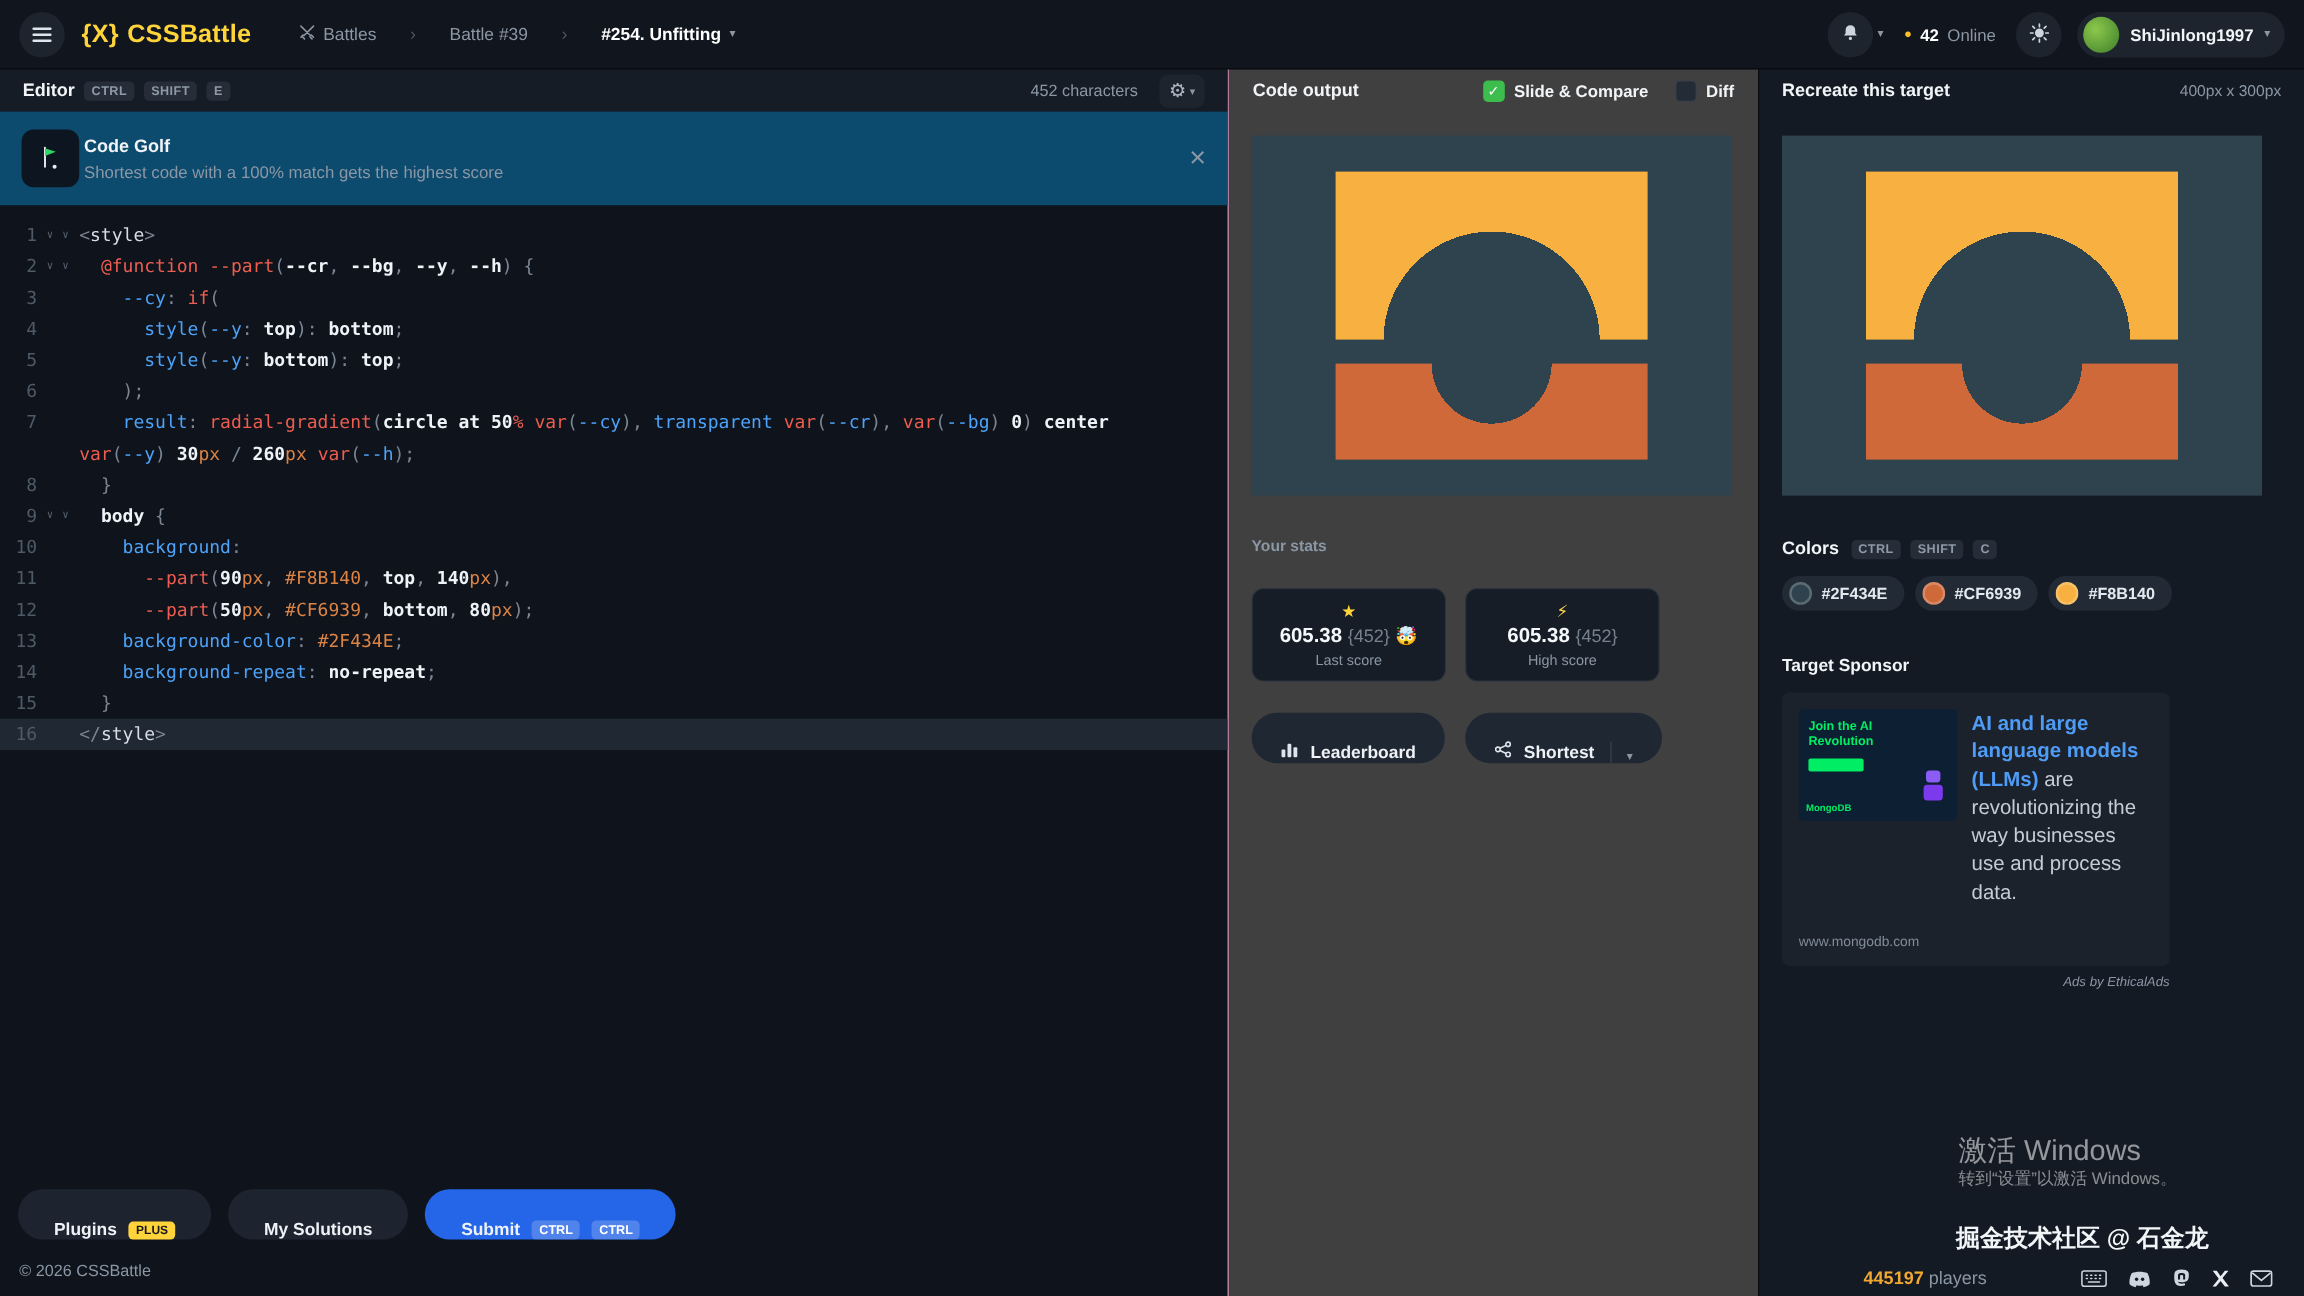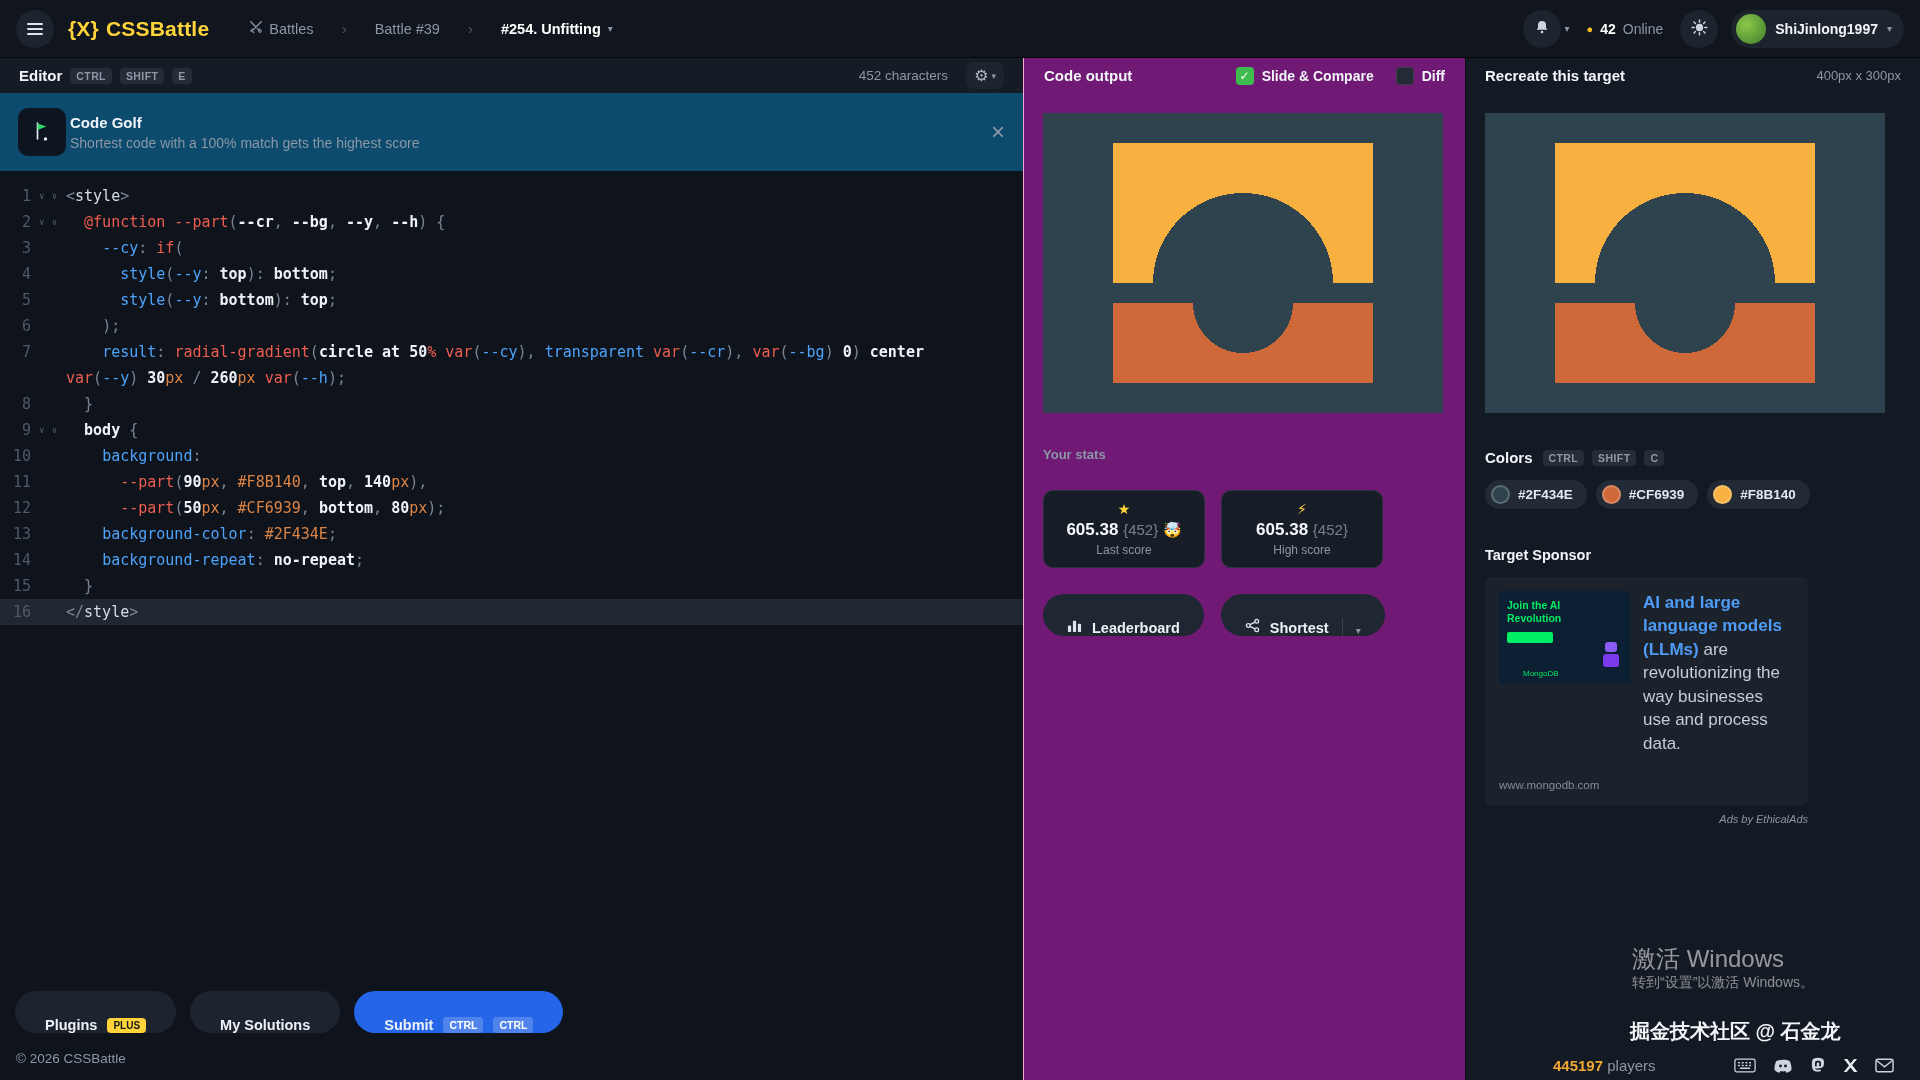--- a/index.html
+++ b/index.html
@@ -23,21 +23,21 @@
   .online .dot{color:#fbbf24;font-size:11px}
   .online b{color:#fff}
   .online span.lbl{color:#8b97a5}
   .user-pill{display:flex;align-items:center;gap:9px;background:#1d242e;border-radius:20px;padding:4px 12px 4px 5px;cursor:pointer}
   .avatar{width:30px;height:30px;border-radius:50%;background:radial-gradient(circle at 35% 35%,#8cc84b,#3e7d2c)}
   .user-pill b{font-size:14px;color:#f2f5f8}
 
   
   .main{display:flex;height:1022px}
   .col-editor{width:1024px;flex:none;background:#0f141c;display:flex;flex-direction:column;border-right:1px solid #f9a8d4}
-  .col-output{width:441px;flex:none;background:#701a75;display:flex;flex-direction:column;position:relative}
+  .col-output{width:441px;flex:none;background:#404040;display:flex;flex-direction:column;position:relative}
   .col-target{width:455px;flex:none;background:#141a24;border-left:1px solid #090c11;display:flex;flex-direction:column;position:relative}
 
   .panel-header{height:35px;flex:none;display:flex;align-items:center;padding:0 19px;gap:8px}
   .panel-header .ttl{font-weight:700;font-size:15px;color:#f2f5f8}
   .key{background:#262d38;color:#8e99a7;font-size:10.5px;font-weight:700;padding:2px 6px;border-radius:4px;letter-spacing:.4px}
   .spacer{flex:1}
 
   
   .col-editor .panel-header{background:#161c26}
   .char-count{color:#8b97a5;font-size:13.5px;margin-right:10px}
@@ -99,21 +99,21 @@
   .colors-row .ttl{font-weight:700;font-size:15px;color:#f2f5f8;margin-right:2px}
   .chips{display:flex;gap:9px;margin-top:14px}
   .chip{display:flex;align-items:center;gap:8px;background:#222a35;border-radius:16px;padding:5px 14px 5px 6px;font-weight:700;font-size:13.5px;color:#e3e9ef;cursor:pointer}
   .swatch{width:19px;height:19px;border-radius:50%;border:2px solid rgba(255,255,255,.22);flex:none}
   .sponsor-label{margin-top:38px;font-weight:700;font-size:14.5px;color:#f2f5f8}
   .ad-card{margin-top:14px;width:323px;background:#1b222c;border-radius:6px;padding:14px}
   .ad-row{display:flex;gap:12px}
   .ad-img{width:132px;height:93px;background:#0d1f33;border-radius:4px;position:relative;padding:8px;flex:none;overflow:hidden}
   .ad-img .ai-title{color:#00ed64;font-size:10.5px;font-weight:700;width:72%;line-height:1.25}
   .ad-img .ai-pill{margin-top:7px;width:46px;height:11px;background:#00ed64;border-radius:2px}
-  .ad-img .ai-brand{position:absolute;left:24px;bottom:6px;color:#00ed64;font-size:8px;font-weight:400}
+  .ad-img .ai-brand{position:absolute;left:6px;bottom:6px;color:#00ed64;font-size:8px;font-weight:700}
   .ad-robot{position:absolute;right:12px;bottom:16px;width:16px;height:26px}
   .ad-robot .head{width:12px;height:10px;background:#8b5cf6;border-radius:3px;margin:0 auto}
   .ad-robot .body{width:16px;height:13px;background:#7c3aed;border-radius:3px;margin-top:2px}
   .ad-text{flex:1;font-size:17px;line-height:1.38;color:#c4ccd6}
   .ad-text .hl{color:#4f9cf7;font-weight:700}
   .ad-url{margin-top:24px;text-align:left;color:#818c99;font-size:11.5px}
   .ads-by{width:323px;text-align:right;color:#8b97a5;font-size:11px;font-style:italic;margin-top:8px}
 
   .wm1{position:absolute;left:166px;top:885px;font-size:24px;color:rgba(255,255,255,.55)}
   .wm2{position:absolute;left:166px;top:916px;font-size:14px;color:rgba(255,255,255,.5)}

